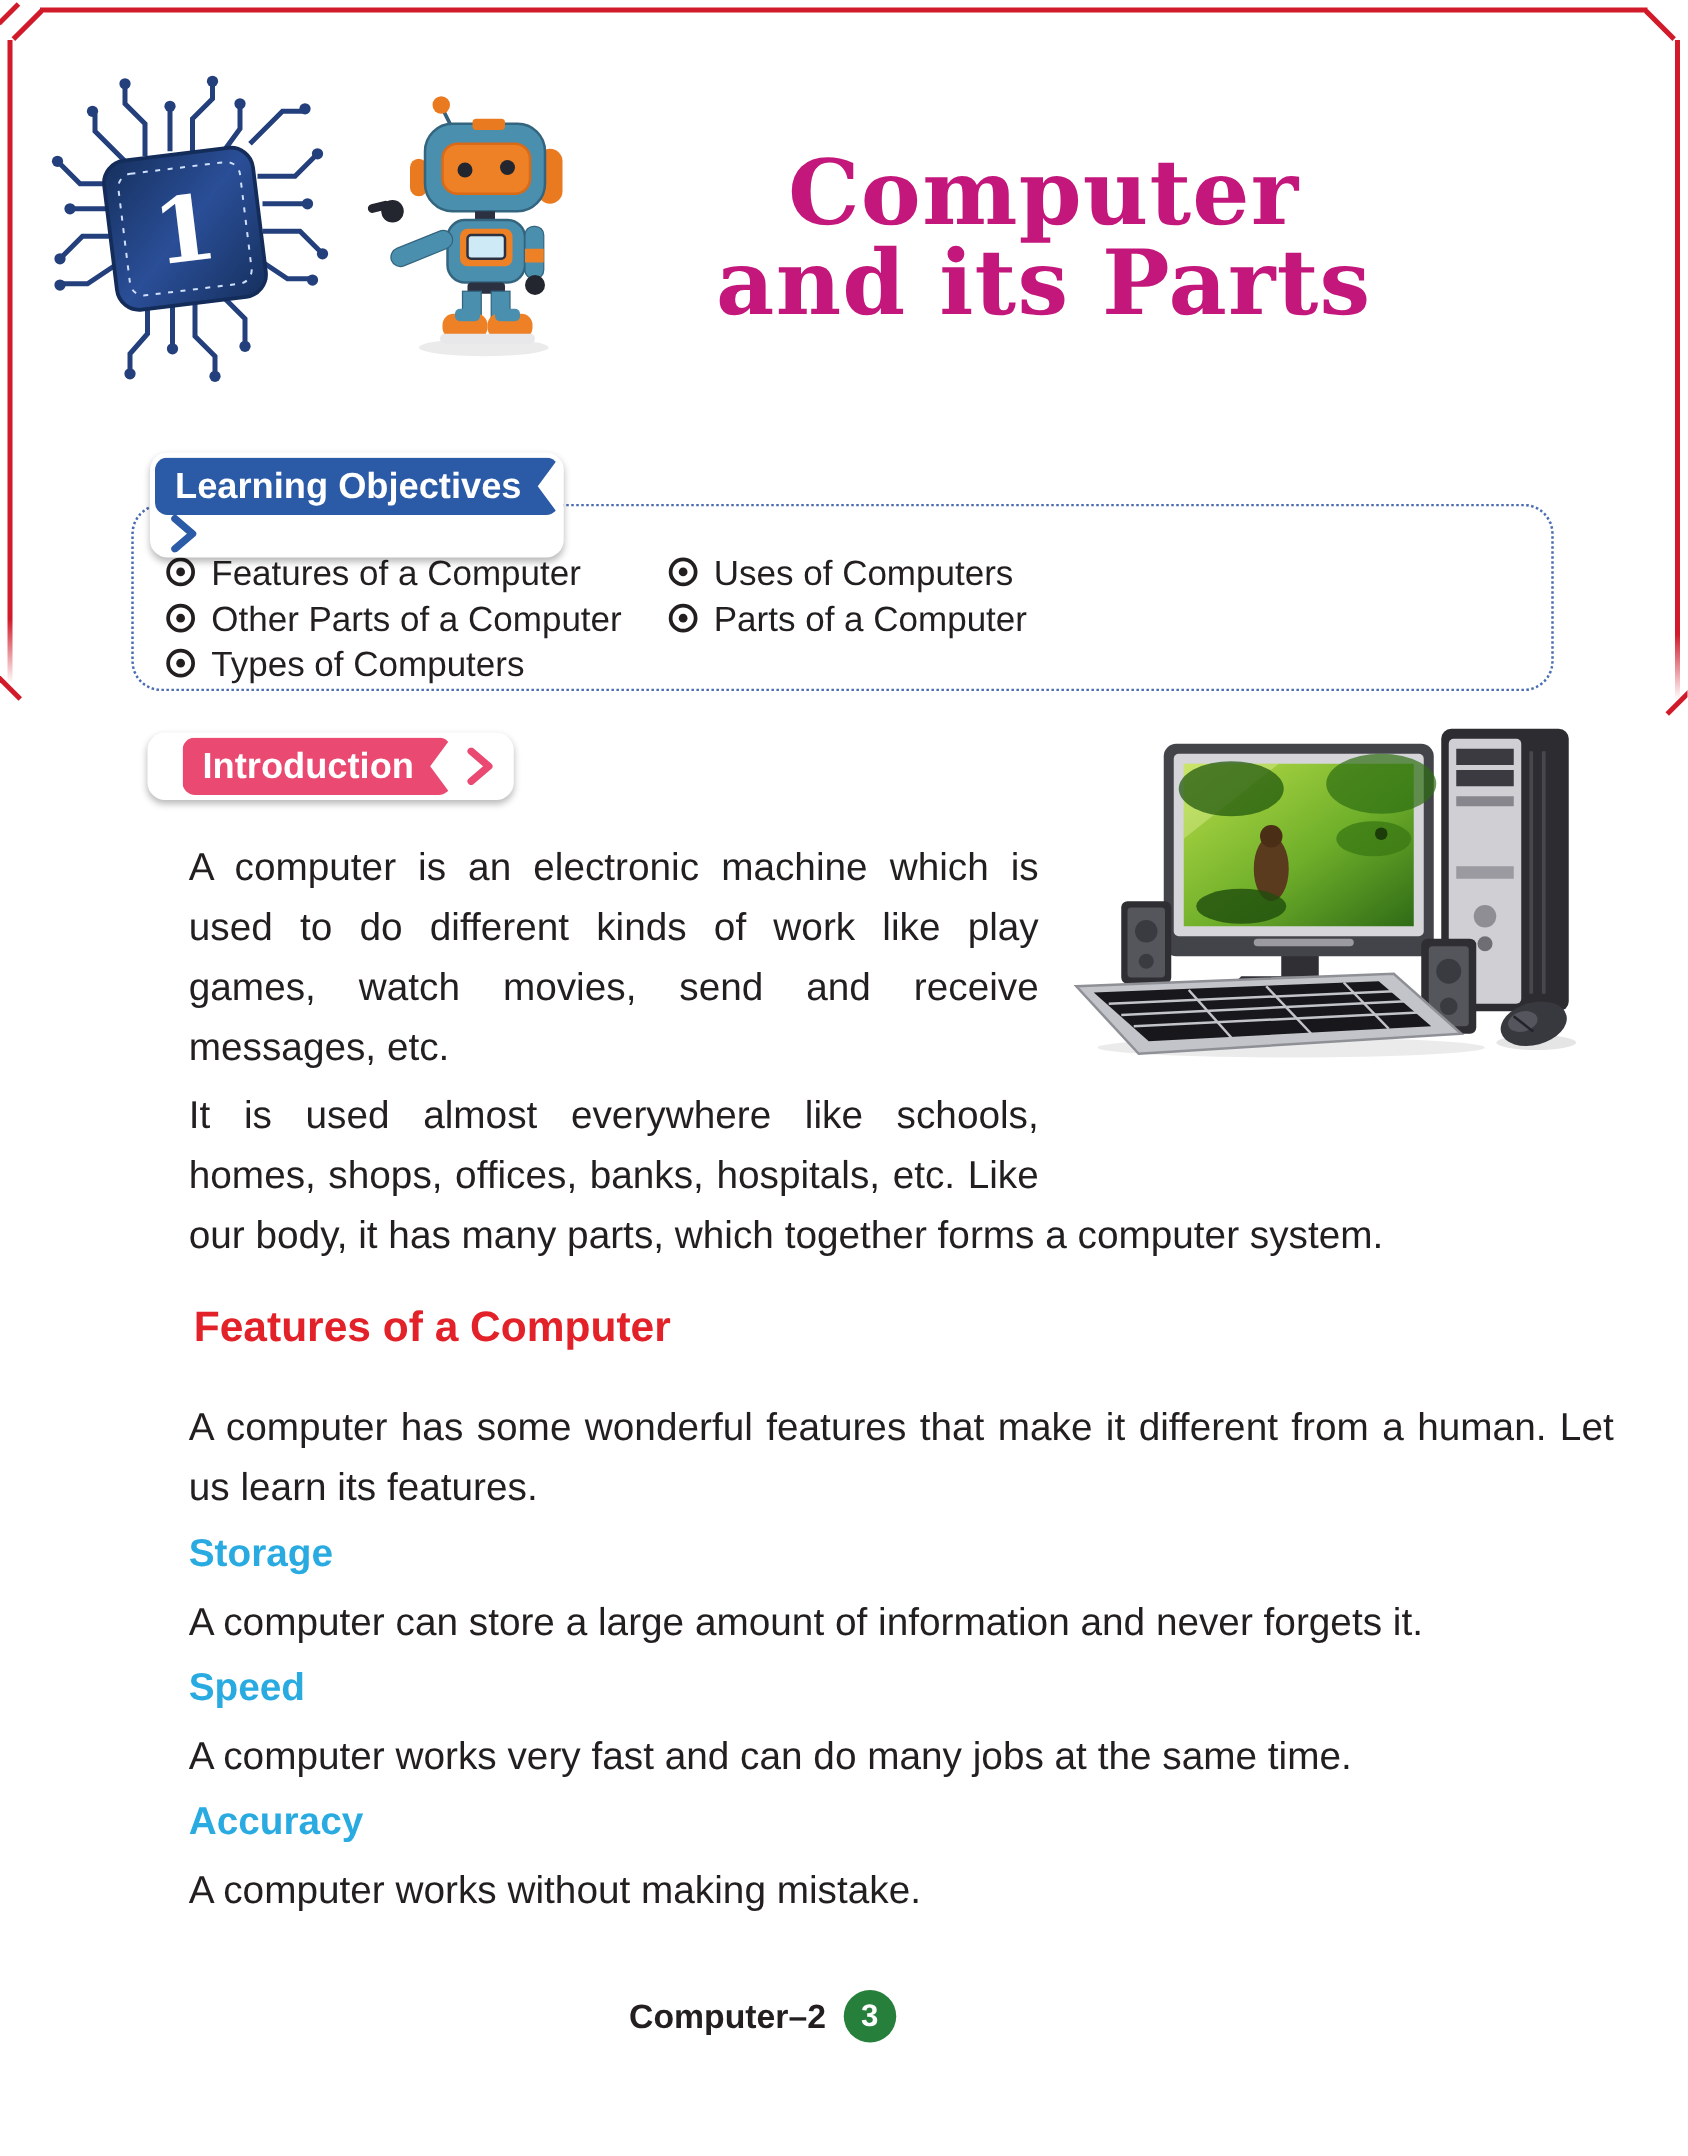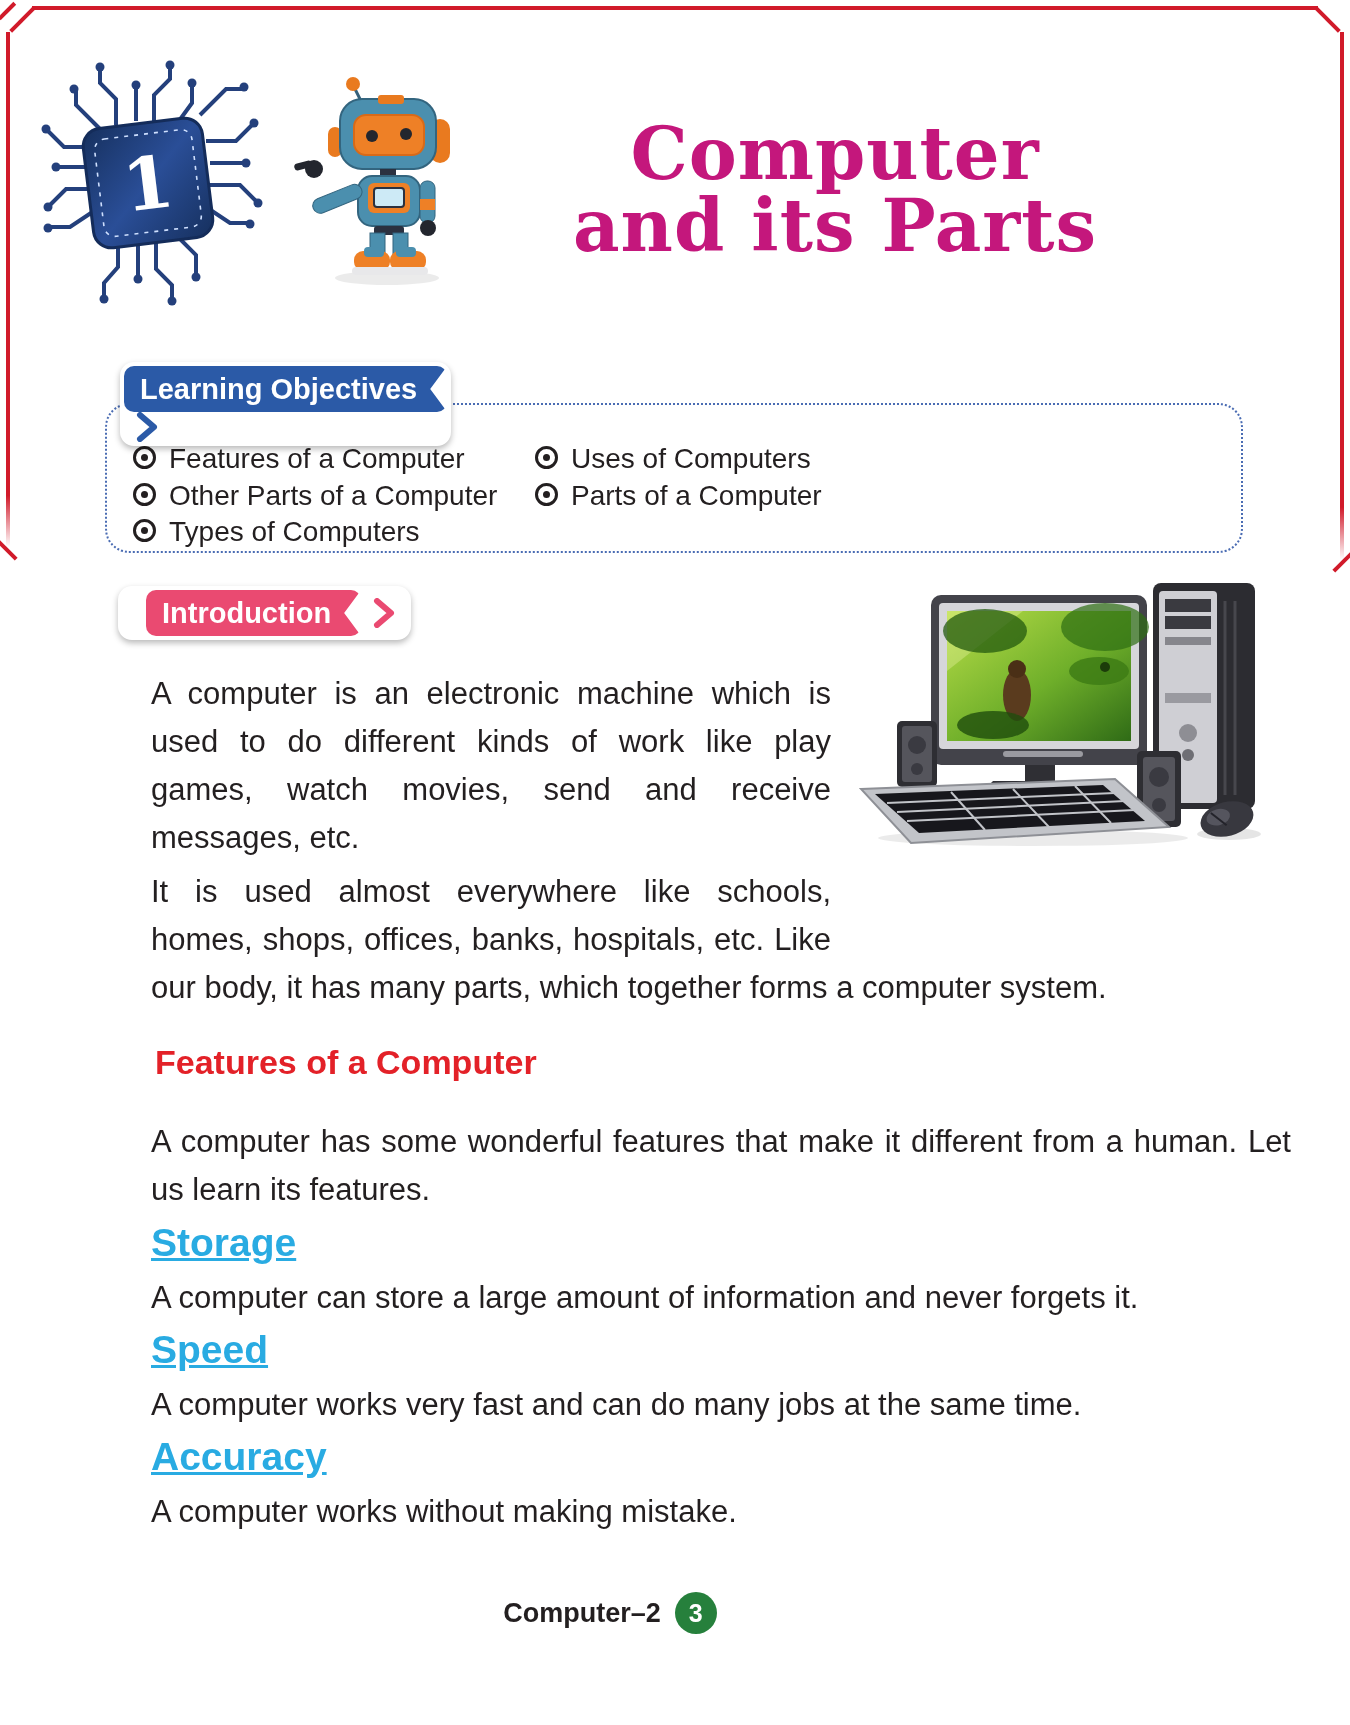--- a/index.html
+++ b/index.html
@@ -92,22 +92,22 @@
   }
   .computer-float svg{position:absolute;left:22px;top:0;}
   .content p{margin:0;}
   .p-intro2{margin-top:6px !important;}
   .h-features{
     color:#e32128;font-size:34px;line-height:44px;font-weight:bold;
     margin:28px 0 0;text-align:left;padding-left:4px;
   }
   .p-features-intro{margin-top:34px !important;}
   .h-feature{
-    color:#29abe2;font-size:39px;line-height:40px;font-weight:bold;
-    margin:8px 0 0;text-align:left;text-decoration:underline;
+    color:#29abe2;font-size:31px;line-height:40px;font-weight:bold;
+    margin:8px 0 0;text-align:left;
   }
   .h-feature.first{margin-top:9px;}
   .p-feature{margin-top:11px !important;}
 
   
   .footer{
     position:absolute;left:0;top:1592px;width:1220px;
     display:flex;align-items:center;justify-content:center;gap:14px;
   }
   .footer-book{font-size:27px;font-weight:bold;color:#231f20;}

